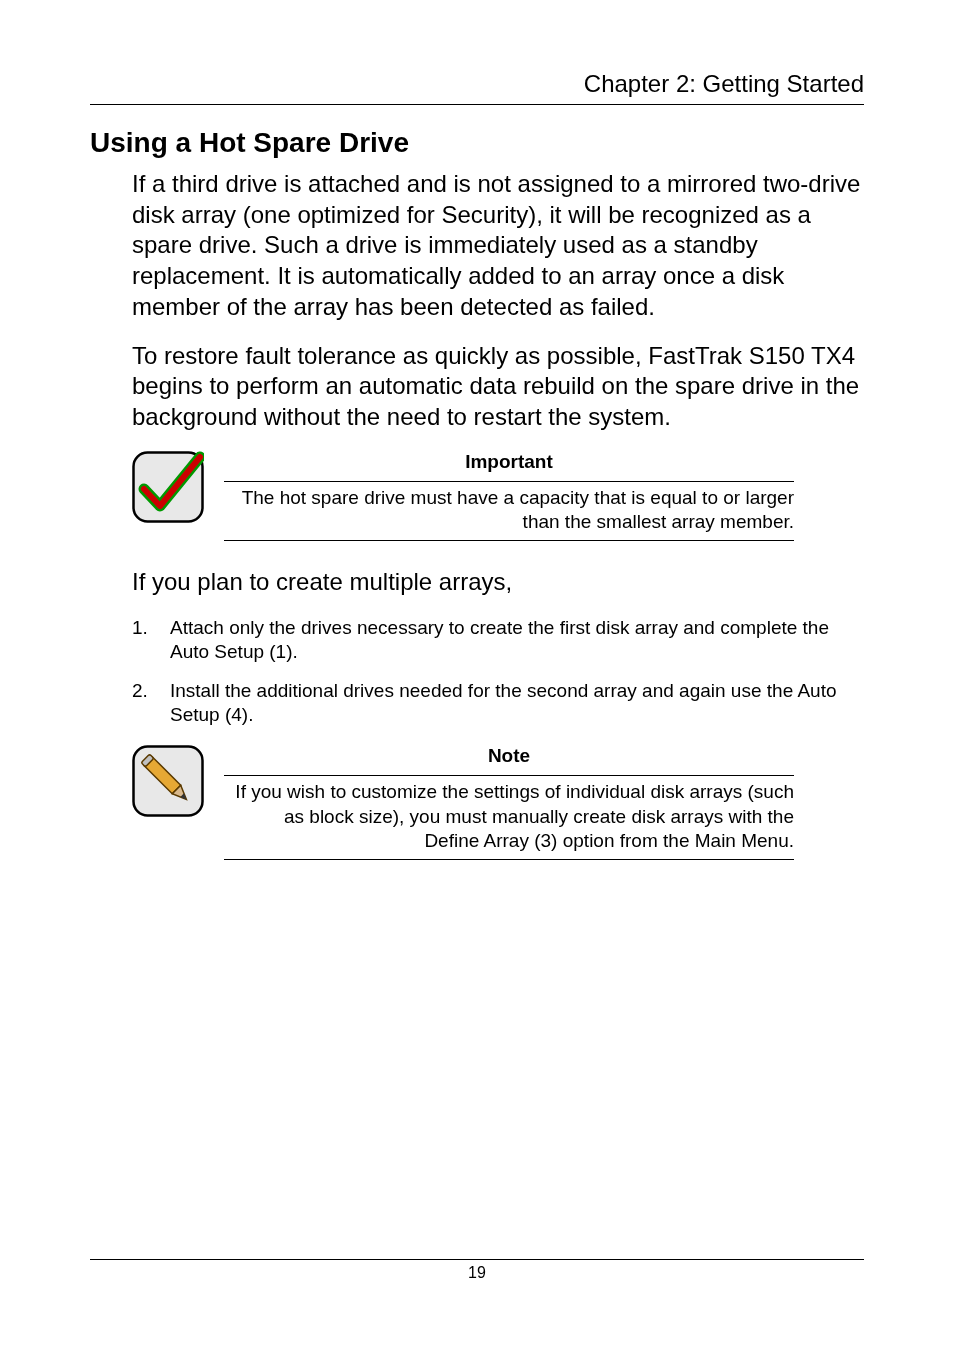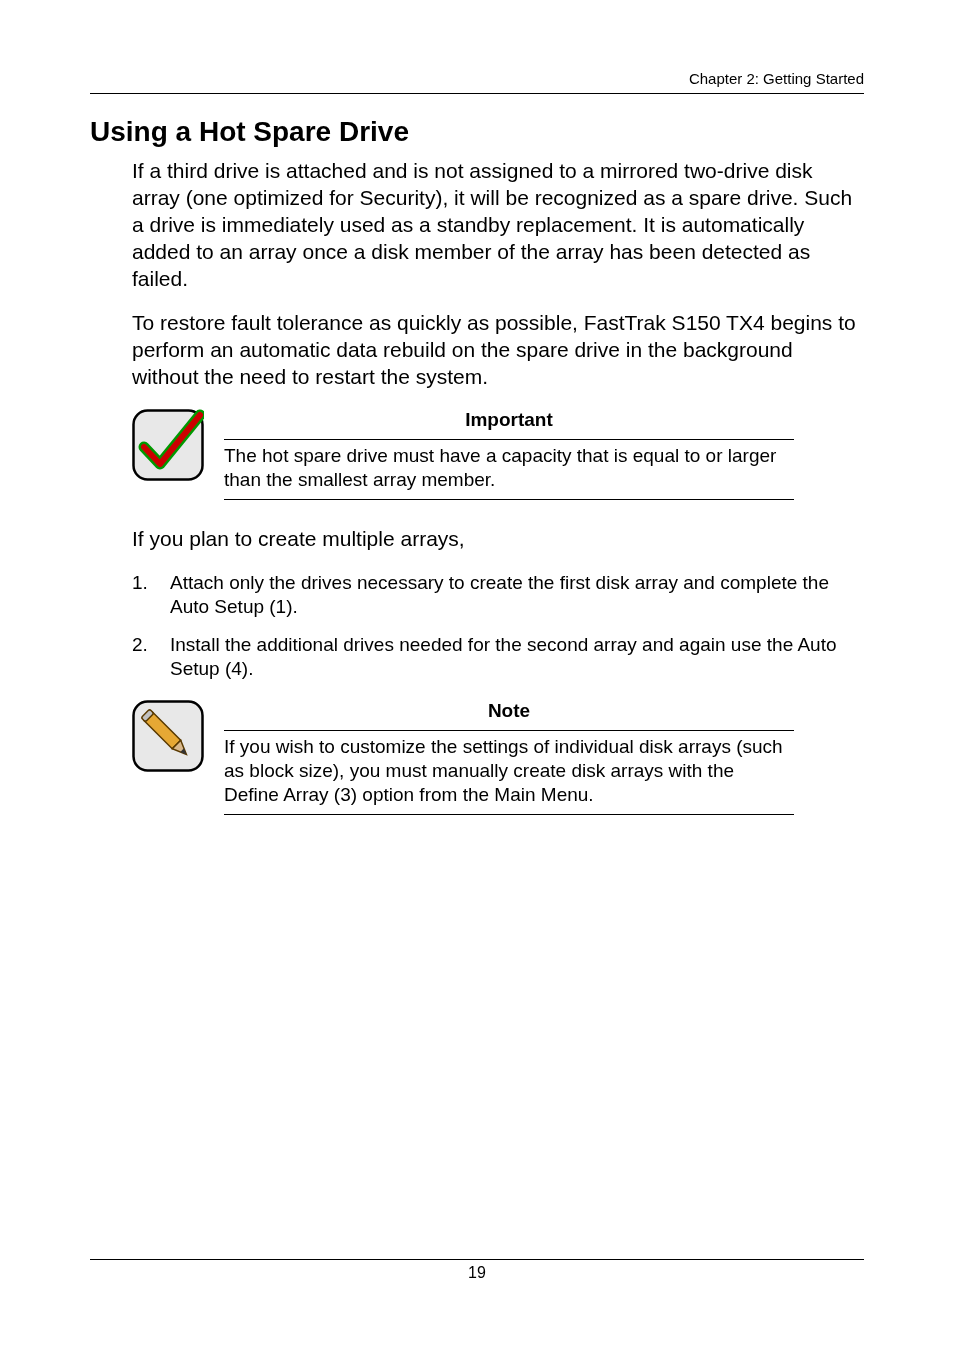--- a/index.html
+++ b/index.html
@@ -11,35 +11,35 @@
     width: 954px;
     height: 1352px;
     box-sizing: border-box;
     position: relative;
   }
   .page {
     padding: 70px 90px 40px 90px;
   }
   .header-line {
     text-align: right;
-    font-size: 15px;
+    font-size: 24px;
     padding-bottom: 6px;
     border-bottom: 1.5px solid #000;
     margin-bottom: 22px;
   }
   h2.section {
     font-size: 28px;
     font-weight: bold;
     margin: 0 0 10px 0;
   }
   .body-block {
     margin-left: 42px;
   }
   p.para {
-    font-size: 21px;
+    font-size: 24px;
     line-height: 1.28;
     margin: 0 0 18px 0;
   }
   .callout {
     display: flex;
     align-items: flex-start;
     margin-left: 42px;
     margin-bottom: 26px;
   }
   .callout-icon {
@@ -58,20 +58,21 @@
     font-size: 19px;
     border-bottom: 1.2px solid #000;
     padding-bottom: 8px;
     margin-bottom: 4px;
   }
   .callout-text {
     font-size: 19px;
     line-height: 1.28;
     border-bottom: 1.2px solid #000;
     padding-bottom: 6px;
+    text-align: right;
   }
   ol.steps {
     margin: 0 0 18px 0;
     padding: 0 0 0 42px;
     list-style: none;
     counter-reset: step;
   }
   ol.steps li {
     counter-increment: step;
     font-size: 19px;

